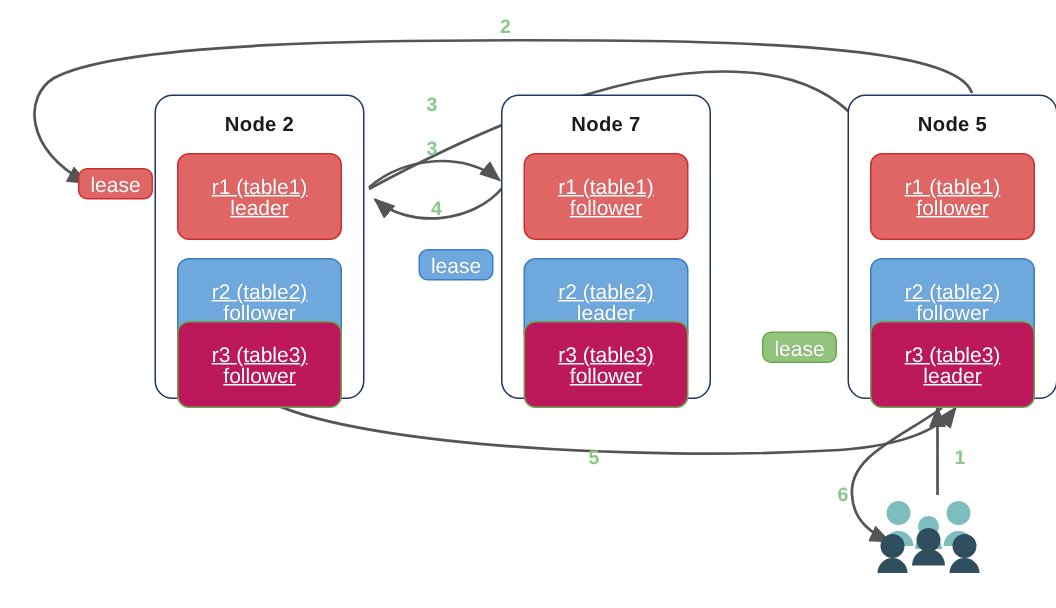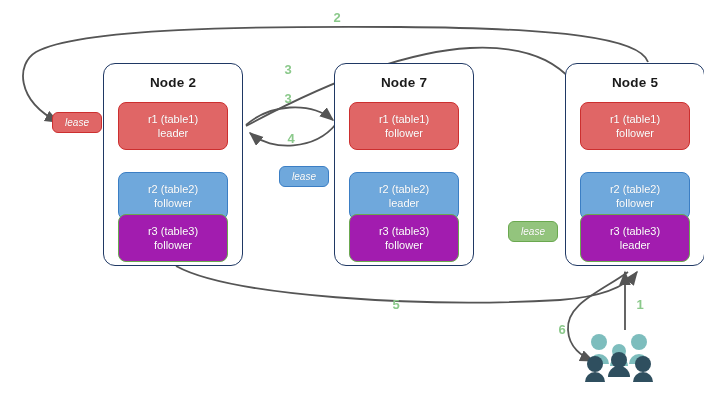--- a/index.html
+++ b/index.html
@@ -6,31 +6,31 @@
   body{width:704px;height:405px;position:relative;overflow:hidden;
        font-family:"Liberation Sans","DejaVu Sans",sans-serif;}
   #canvas{position:absolute;inset:0;width:704px;height:405px;}
   svg.layer{position:absolute;left:0;top:0;width:704px;height:405px;overflow:visible;}
   svg.edges{z-index:1;}
   svg.people{z-index:3;}
   .node-card{position:absolute;border:1.6px solid #1f3864;border-radius:12px;
              background:#ffffff;z-index:2;box-sizing:border-box;}
   .node-title{position:absolute;left:0;right:0;top:11px;text-align:center;
               font-size:13.5px;font-weight:bold;color:#1a1a1a;letter-spacing:.2px;}
-  .rep{position:absolute;left:14px;right:14px;height:48px;border-radius:8px;
+  .rep{position:absolute;left:14px;right:14px;height:58px;border-radius:8px;
        box-sizing:border-box;display:flex;flex-direction:column;align-items:center;
-       justify-content:center;color:#ffffff;font-size:11px;line-height:14px;
-       text-shadow:0 0 1px rgba(0,0,0,.18);}
+       justify-content:center;color:#ffffff;font-size:14px;line-height:14px;
+       text-shadow:0 0 1px rgba(0,0,0,.18);text-decoration:underline;}
   .rep .l2{display:block;}
   .rep-r1{top:38px;background:#e06666;border:1.6px solid #cc2f2f;}
   .rep-r2{top:108px;background:#6fa8dc;border:1.6px solid #3b7ec4;}
-  .rep-r3{top:150px;background:#a21caf;border:1.6px solid #6aa84f;}
+  .rep-r3{top:150px;background:#be185d;border:1.6px solid #6aa84f;}
   .lease{position:absolute;border-radius:6px;box-sizing:border-box;z-index:4;
          display:flex;align-items:center;justify-content:center;
-         color:#ffffff;font-size:10px;text-shadow:0 0 1px rgba(0,0,0,.18);font-style:italic;}
+         color:#ffffff;font-size:14px;text-shadow:0 0 1px rgba(0,0,0,.18);}
   .lease-red{background:#e06666;border:1.6px solid #cc2f2f;}
   .lease-blue{background:#6fa8dc;border:1.6px solid #3b7ec4;}
   .lease-green{background:#93c47d;border:1.6px solid #6aa84f;}
   .step{position:absolute;z-index:5;color:#8bc98b;font-size:13px;font-weight:bold;
         text-align:center;white-space:nowrap;}
 </style>
 </head>
 <body>
 
 <div id="canvas">

